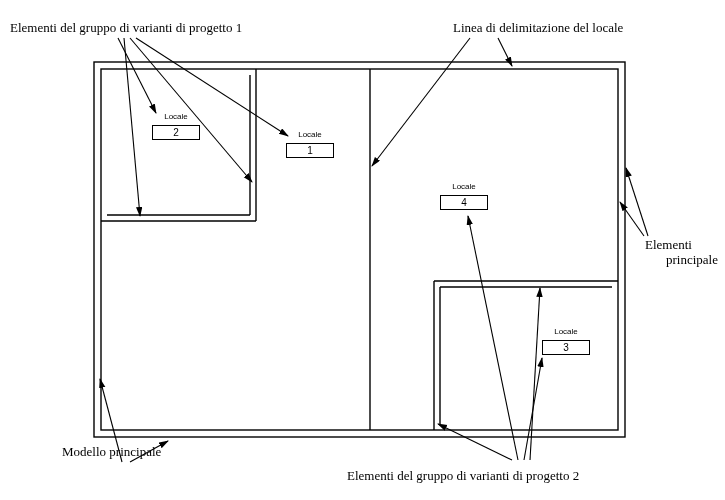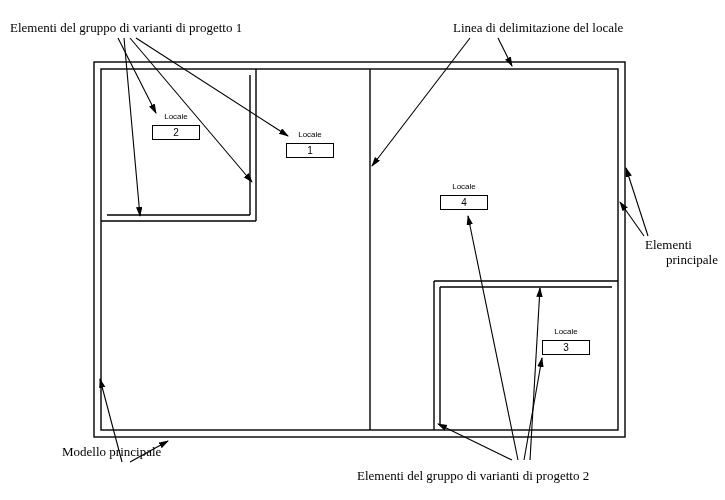--- a/index.html
+++ b/index.html
@@ -140,15 +140,15 @@
 
   <div class="anno" style="left:10px; top:20px;">Elementi del gruppo di varianti di progetto 1</div>
 
   <div class="anno" style="left:453px; top:20px;">Linea di delimitazione del locale</div>
 
   <div class="anno" style="left:645px; top:237px;">Elementi</div>
   <div class="anno" style="left:666px; top:252px;">principale</div>
 
   <div class="anno" style="left:62px; top:444px;">Modello principale</div>
 
-  <div class="anno" style="left:357px; top:468px;text-align:center;">Elementi del gruppo di varianti di progetto 2</div>
+  <div class="anno" style="left:347px; top:468px;text-align:center;">Elementi del gruppo di varianti di progetto 2</div>
 
 </div>
 
 </body></html>

